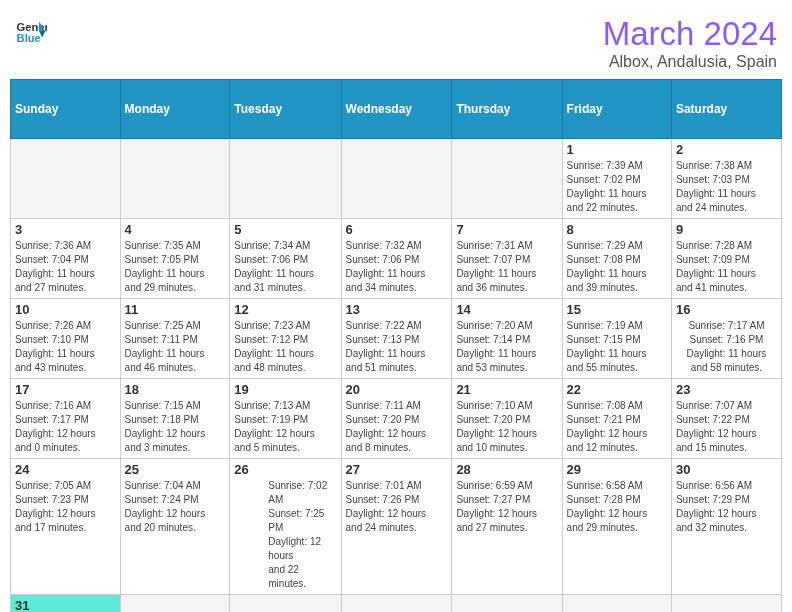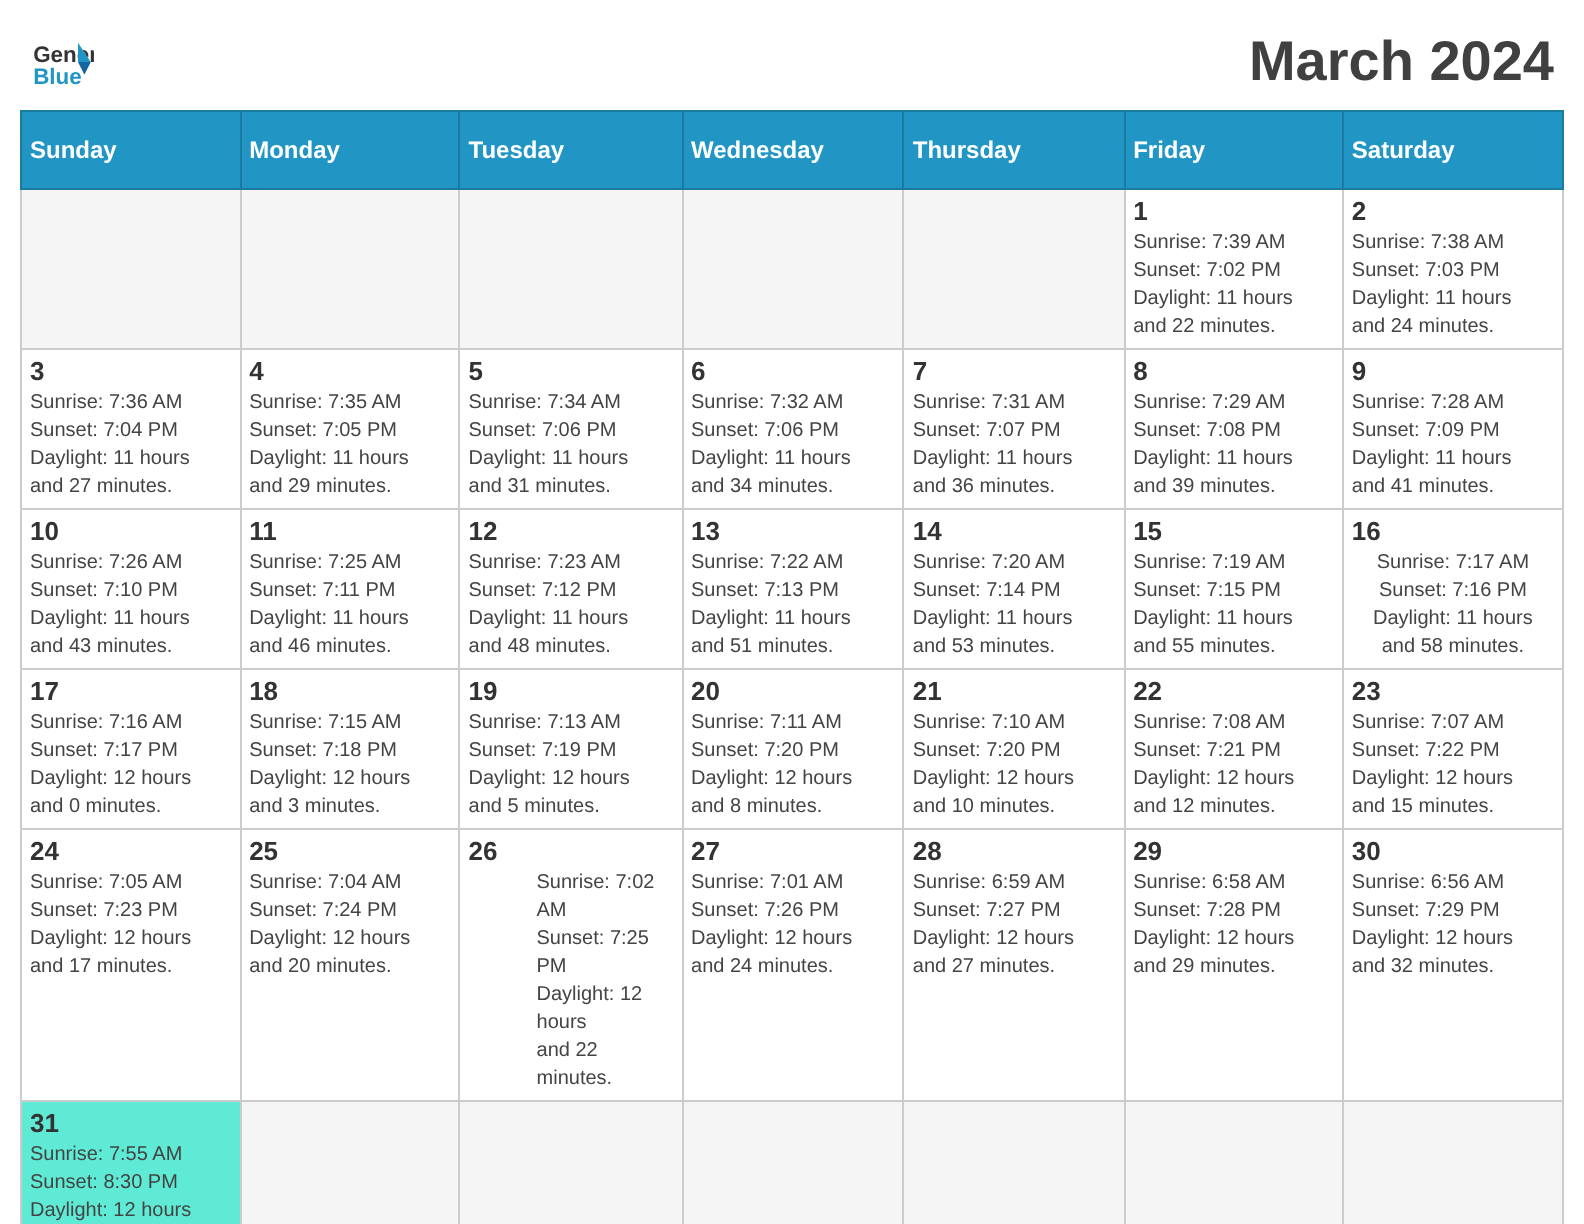--- a/index.html
+++ b/index.html
@@ -23,39 +23,39 @@
       gap: 4px;
     }
     .logo-icon {
       width: 32px;
       height: 32px;
     }
     .title-area {
       text-align: right;
     }
     .main-title {
-      font-size: 28px;
-      font-weight: bold;
-      color: #404040;
+      font-size: 33px;
+      font-weight: normal;
+      color: #8b5cf6;
     }
     .subtitle {
       font-size: 16px;
       color: #555;
     }
     .calendar {
       width: 100%;
       border-collapse: collapse;
       border: 1px solid #ccc;
     }
     .calendar th {
       background: #2196c4;
       color: #fff;
       font-size: 12px;
       font-weight: bold;
-      padding: 12px 4px;
+      padding: 22px 4px;
       text-align: left;
       border: 1px solid #1a7aa0;
     }
     .calendar td {
       border: 1px solid #ccc;
       vertical-align: top;
       padding: 3px 4px;
       font-size: 9.5px;
       color: #333;
       min-height: 70px;
@@ -88,20 +88,21 @@
   <div class="logo">
     <svg class="logo-icon" viewBox="0 0 40 40">
       <text x="2" y="20" font-size="14" font-weight="bold" fill="#333" font-family="Arial">General</text>
       <text x="2" y="34" font-size="14" font-weight="bold" fill="#2196c4" font-family="Arial">Blue</text>
       <polygon points="30,8 38,20 30,20" fill="#2196c4"></polygon>
       <polygon points="30,20 38,20 34,28" fill="#1565a0"></polygon>
     </svg>
   </div>
   <div class="title-area">
     <div class="main-title">March 2024</div>
+    <div class="subtitle">Albox, Andalusia, Spain</div>
   </div>
 </div>
 
 <table class="calendar">
   <thead>
     <tr>
     <th>Sunday</th>
         <th>Monday</th>
         <th>Tuesday</th>
         <th>Wednesday</th>

